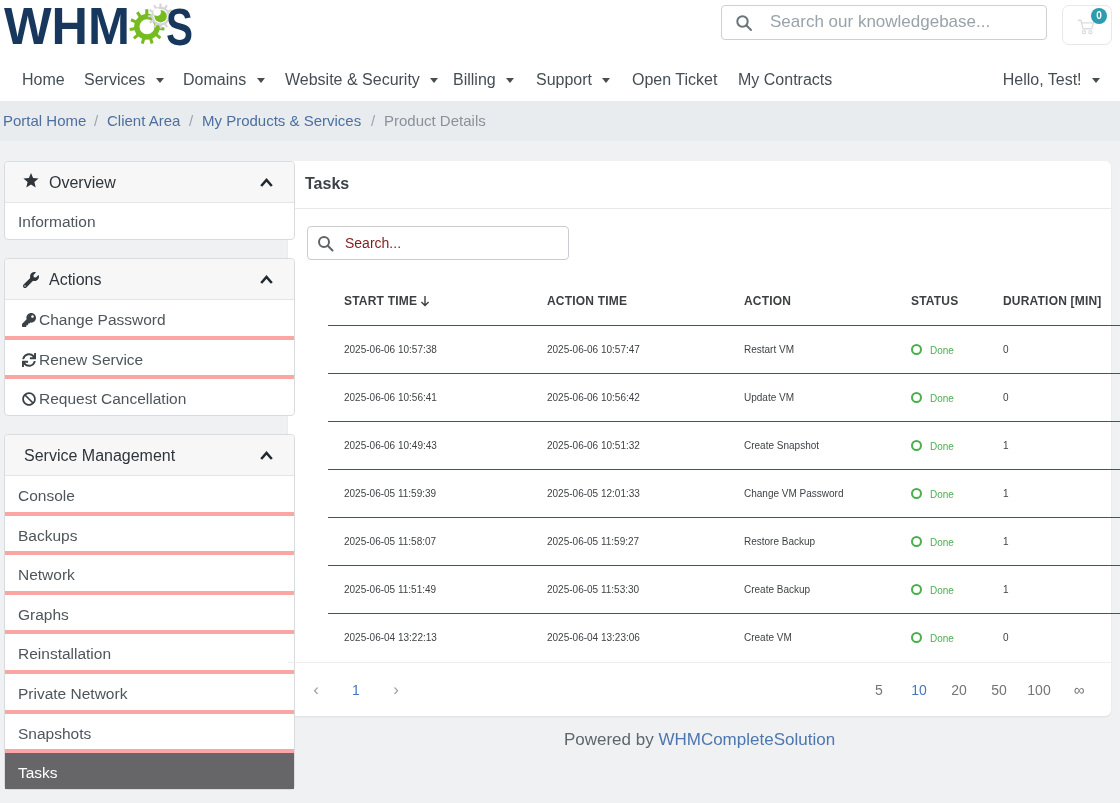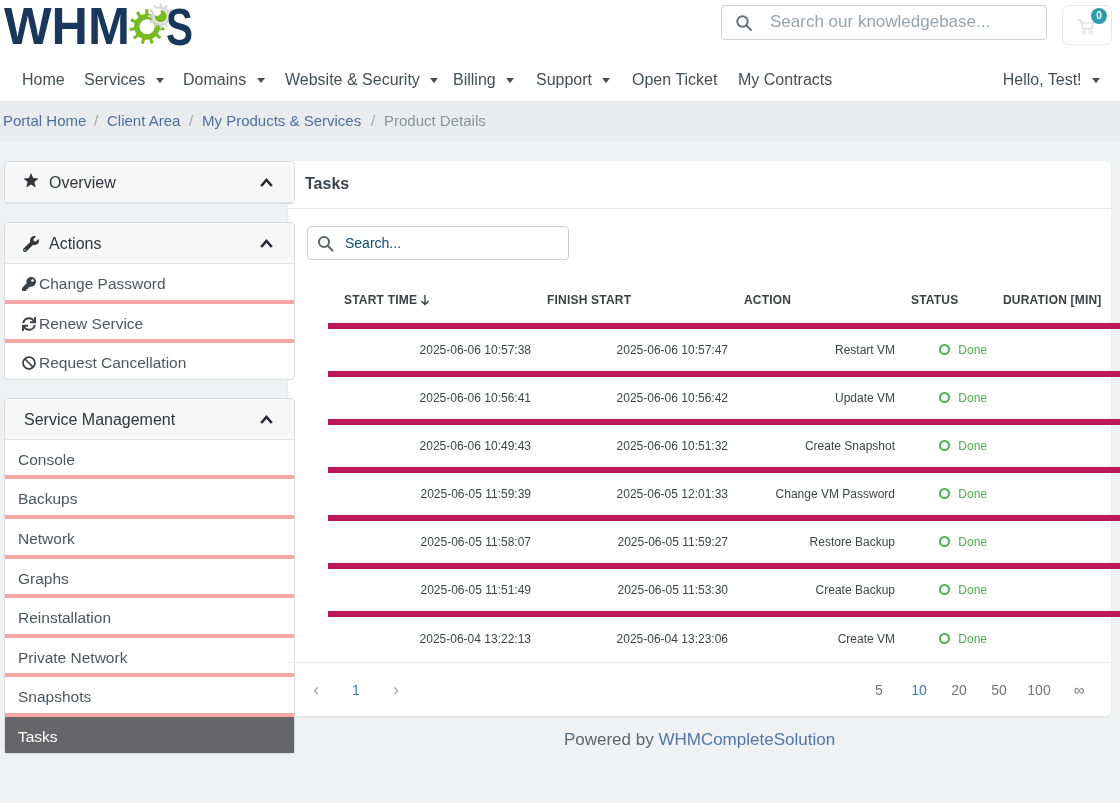--- a/index.html
+++ b/index.html
@@ -34,24 +34,24 @@
 .plist li:last-child { border-bottom:none; }
 .plist a { display:block; padding:0 15px 0 13px; height:35.6px; line-height:39.4px; font-size:15.5px; color:#4e565c; text-decoration:none; }
 .plist li.tall a { height:36.2px; line-height:37.5px; }
 .plist .ic { display:inline-block; width:21px; text-align:center; }
 .plist li.active a { background:#666668; color:#fff; }
 
 .main { margin-left:284px; width:823px; background:#fff; border-radius:6px; box-shadow:0 1px 2px rgba(0,0,0,0.08); }
 .mhead { height:48px; line-height:45px; padding-left:17px; font-size:16px; font-weight:bold; color:#3b4249; border-bottom:1px solid #e8e8e8; }
 .msearch { padding:17px 0 0 19px; height:68.5px; }
 .sinput { width:262px; height:34px; border:1px solid #c9cdd1; border-radius:4px; position:relative; }
-.sinput .ph { position:absolute; left:37px; top:8px; font-size:14px; color:#0c4a6e; }
+.sinput .ph { position:absolute; left:37px; top:8px; font-size:14px; color:#7f1d1d; }
 table.tt { width:100%; border-collapse:collapse; table-layout:fixed;margin-left:40px; }
 table.tt th { text-align:left; font-size:12px; color:#3c4043; padding:0 0 0 16px; height:48px; letter-spacing:0.2px; }
-table.tt td { font-size:12px; color:#3f4347; padding:0 0 0 16px; height:48px; border-top:6px solid #be185d;text-align:right; }
+table.tt td { font-size:10px; color:#3f4347; padding:0 0 0 16px; height:48px; border-top:1px solid #be185d; }
 .col1{width:203px}.col2{width:197px}.col3{width:167px}.col4{width:92px}
 .st { display:inline-block; width:11px; height:11px; border-radius:50%; border:2.5px solid #4caf50; vertical-align:-1px; margin-right:8px; }
 .st.f { border-color:#f44336; }
 .done { color:#4caf50; }
 .fail { color:#f44336; }
 .pag { height:54px; border-top:1px solid #ededee; position:relative; font-size:14px; color:#757575; }
 .pag .pg-l { position:absolute; left:8px; top:0; line-height:53px; }
 .pag .pg-l span { display:inline-block; width:40px; text-align:center; }
 .pag .pg-r { position:absolute; left:571px; top:0; line-height:53px; }
 .pag .pg-r span { display:inline-block; width:40px; text-align:center; margin:0; }
@@ -108,20 +108,25 @@
     <span style="left:384px">Product Details</span>
 </div>
 <div class="content">
   <div class="sidebar">
     <div class="panel">
       <div class="phead"><span class="hic"><svg width="16" height="15" viewBox="0 0 16 15">
               <path fill="#2f353b" d="M8 0 L10.1 5.1 L15.6 5.5 L11.4 9.1 L12.7 14.5 L8 11.6 L3.3 14.5 L4.6 9.1 L0.4 5.5 L5.9 5.1 Z"></path>
             </svg></span>Overview<span class="chev"><svg width="13" height="41" viewBox="0 0 13 41">
               <path fill="none" stroke="#23292e" stroke-width="2.6" d="M1.2,23 L6.5,17 L11.8,23"></path>
             </svg></span></div>
+      <ul class="plist">
+        <li class="tall">
+            <a>Information</a>
+          </li>
+      </ul>
     </div>
     <div class="panel">
       <div class="phead"><span class="hic"><svg width="16" height="16" viewBox="0 0 512 512" style="vertical-align:-3px">
               <path fill="#2f353b" d="M507.73 109.1c-2.24-9.03-13.54-12.09-20.12-5.51l-74.36 74.36-67.88-11.31-11.31-67.88 74.36-74.36c6.62-6.62 3.43-17.9-5.66-20.16-47.38-11.74-99.55.91-136.58 37.93-39.64 39.64-50.55 97.1-34.05 147.2L18.74 402.76c-24.99 24.99-24.99 65.51 0 90.5 24.99 24.99 65.51 24.99 90.5 0l213.21-213.21c50.12 16.71 107.47 5.68 147.37-34.22 37.07-37.07 49.7-89.32 37.91-136.73zM64 472c-13.25 0-24-10.75-24-24 0-13.26 10.75-24 24-24s24 10.74 24 24c0 13.25-10.75 24-24 24z"></path>
             </svg></span>Actions<span class="chev"><svg width="13" height="41" viewBox="0 0 13 41">
               <path fill="none" stroke="#23292e" stroke-width="2.6" d="M1.2,23 L6.5,17 L11.8,23"></path>
             </svg></span></div>
       <ul class="plist">
         <li>
             <a><span class="ic"><svg width="14" height="14" viewBox="0 0 512 512" style="vertical-align:-2px">
@@ -182,21 +187,21 @@
           </svg>
         <span class="ph">Search...</span>
       </div>
     </div>
     <table class="tt">
       <tbody>
           <tr>
             <th class="col1"><b>START TIME</b><svg width="12" height="12" viewBox="0 0 12 12" style="vertical-align:-2px;margin-left:2px">
                 <path fill="none" stroke="#3c4043" stroke-width="1.4" d="M6,1 V10.3 M2.4,7 L6,10.6 L9.6,7"></path>
               </svg></th>
-            <th class="col2">FINISH START</th>
+            <th class="col2">ACTION TIME</th>
             <th class="col3">ACTION</th>
             <th class="col4">STATUS</th>
             <th>DURATION [MIN]</th>
           </tr>
       <tr>
             <td>2025-06-06 10:57:38</td>
             <td>2025-06-06 10:57:47</td>
             <td>Restart VM</td>
             <td><span class="st"></span><span class="done">Done</span></td>
             <td>0</td>

